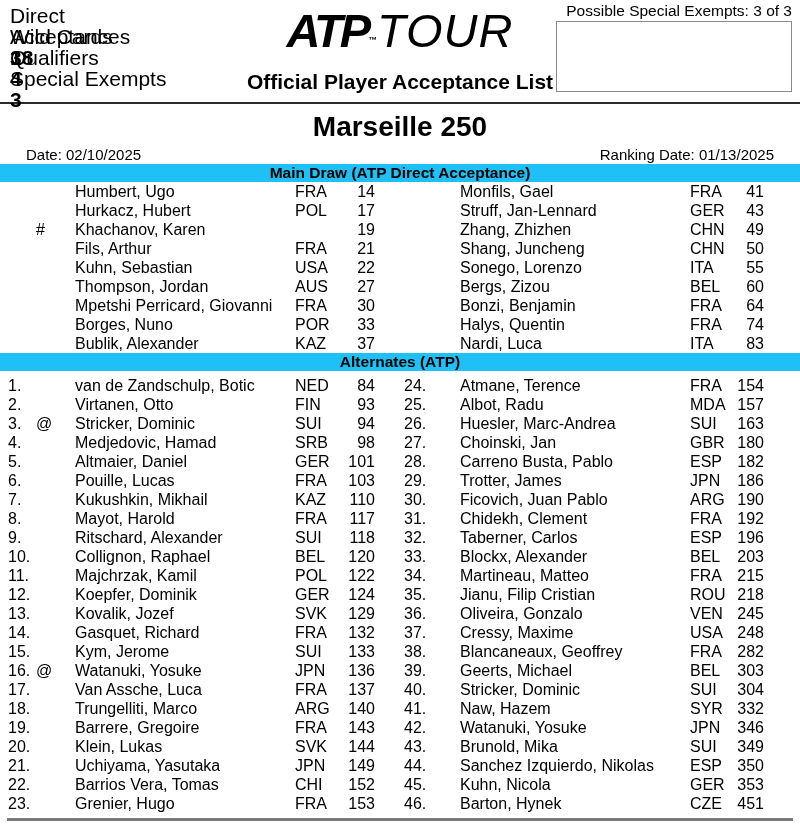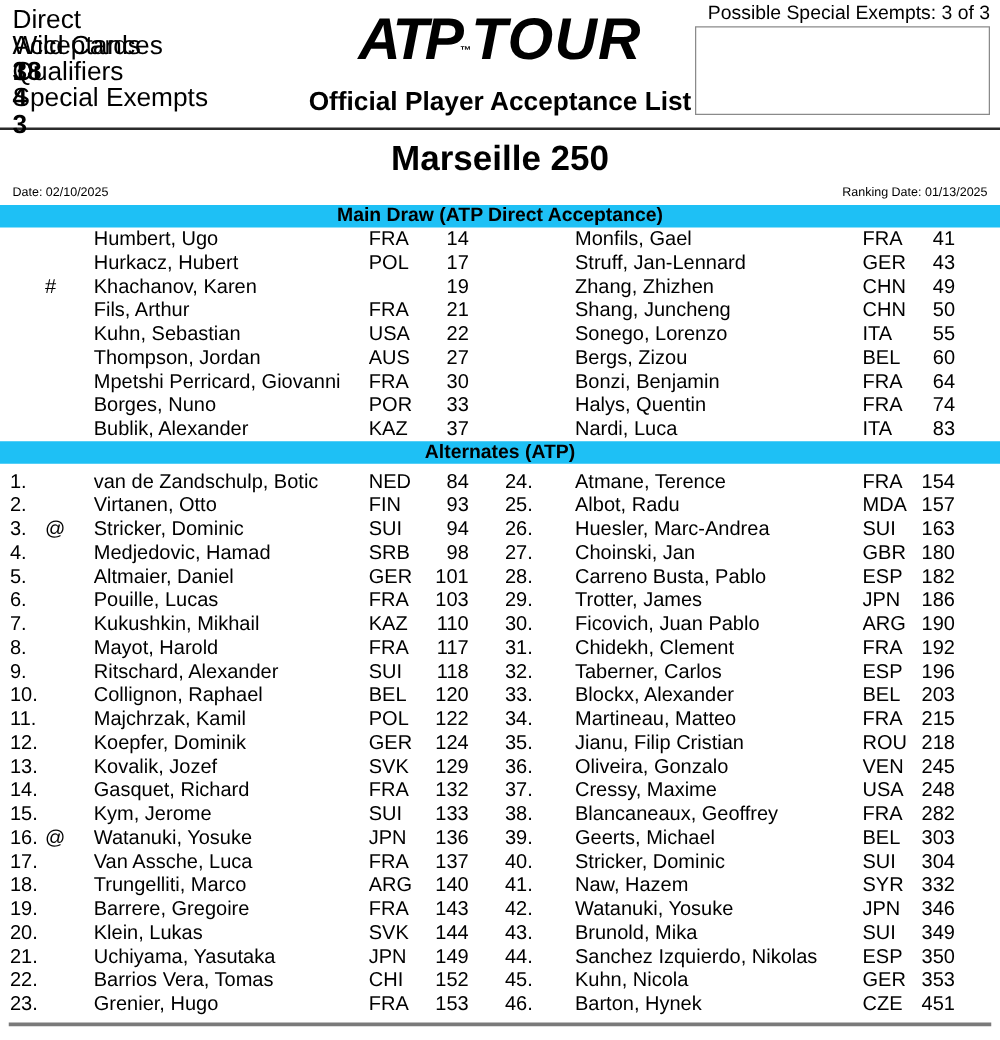--- a/index.html
+++ b/index.html
@@ -10,32 +10,32 @@
   
   .header { position:relative; height:102px; }
   .stats { position:absolute; left:10px; top:5px; width:162px; }
   .stat-row { display:flex; justify-content:space-between; height:21px; line-height:21px; font-size:21px;flex-direction:column; }
   .stat-value { font-weight:bold; }
 
   .logo { position:absolute; left:0; right:0; top:6px; text-align:center; }
   .logo-line { font-size:47px; line-height:50px; white-space:nowrap; }
   .logo-atp { font-weight:900; font-style:italic; letter-spacing:-3px; }
   .logo-tm { font-size:9px; font-weight:bold; vertical-align:baseline; position:relative; top:-4px; }
-  .logo-tour { font-weight:700; font-style:italic; margin-left:0; letter-spacing:1px; }
+  .logo-tour { font-weight:400; font-style:italic; margin-left:0; letter-spacing:1px; }
   .logo-subtitle { font-size:21px; font-weight:bold; margin-top:1px; }
 
   .exempts { position:absolute; right:8px; top:2px; width:236px; }
   .exempts-label { font-size:15.5px; white-space:nowrap; text-align:right; }
   .exempts-box { height:71px; border:1px solid #8a8a8a; margin-top:1px; background:#fff; }
 
   .divider { border-top:2px solid #2b2b2b; }
 
   
   .title { text-align:center; font-weight:bold; font-size:28px; line-height:33px; margin-top:6px; }
-  .daterow { display:flex; padding:0 10px; font-size:10px; height:18px; line-height:18px; margin-top:3px;align-items:center; }
+  .daterow { display:flex; padding:0 26px; font-size:15px; height:18px; line-height:18px; margin-top:3px;align-items:center; }
   .dr-left { flex:1; text-align:left; }
   .dr-center { flex:1; text-align:center; }
   .dr-right { flex:1; text-align:right; }
 
   
   .bar { height:18px; line-height:18px; text-align:center; font-weight:bold; font-size:15.5px; margin-top:0; background:#1ec0f5; }
 
   
   .cols { display:flex; }
   .col { width:400px; }

